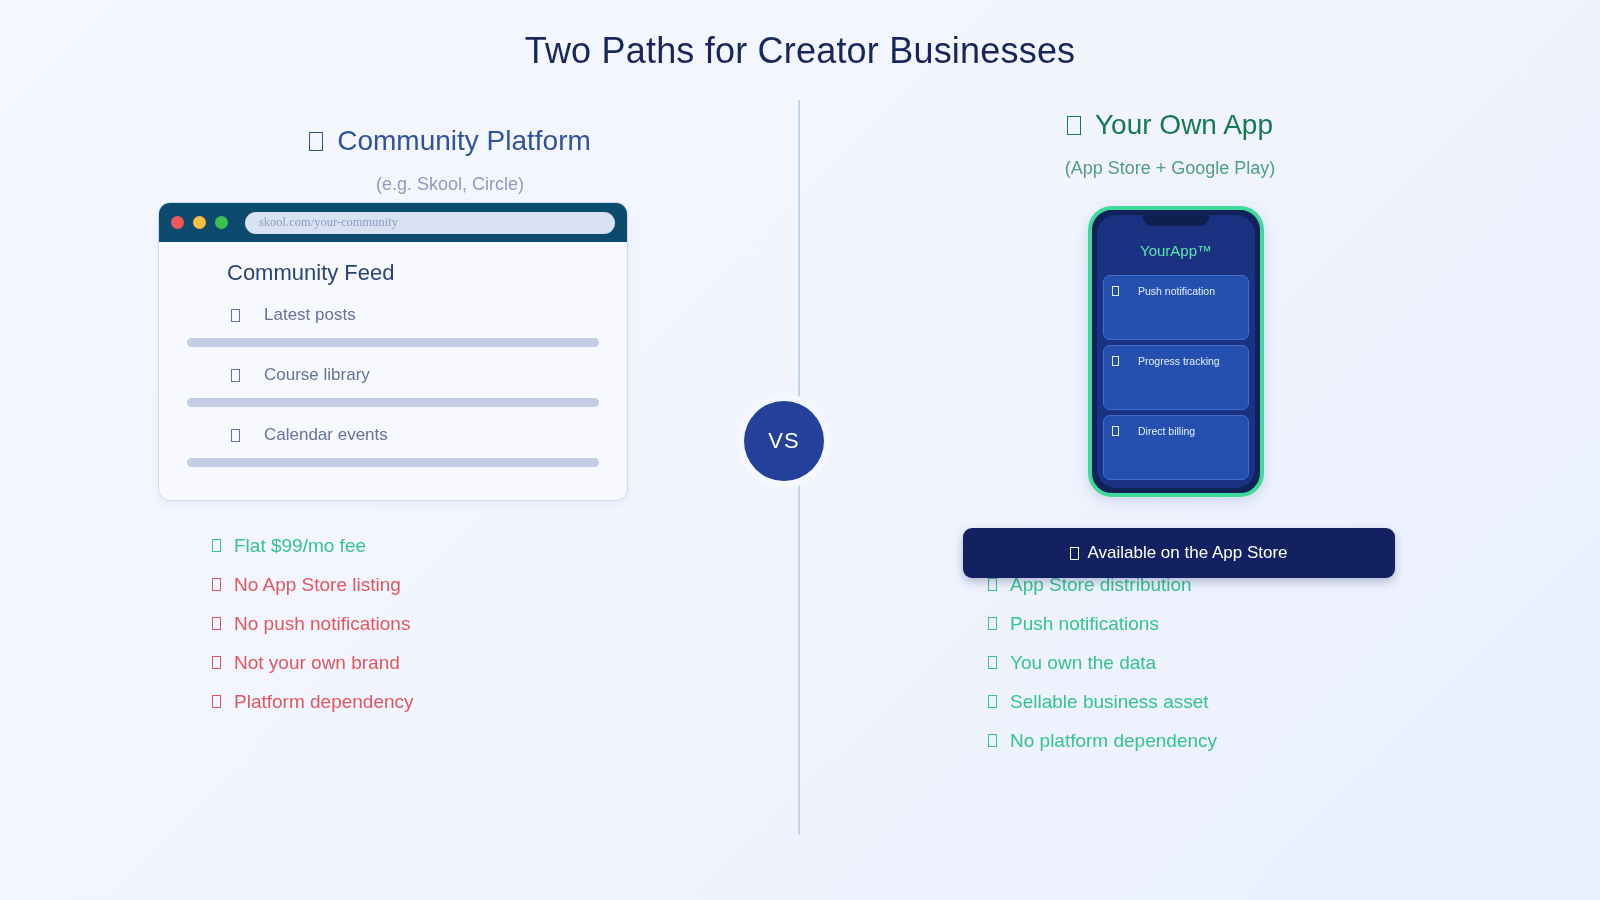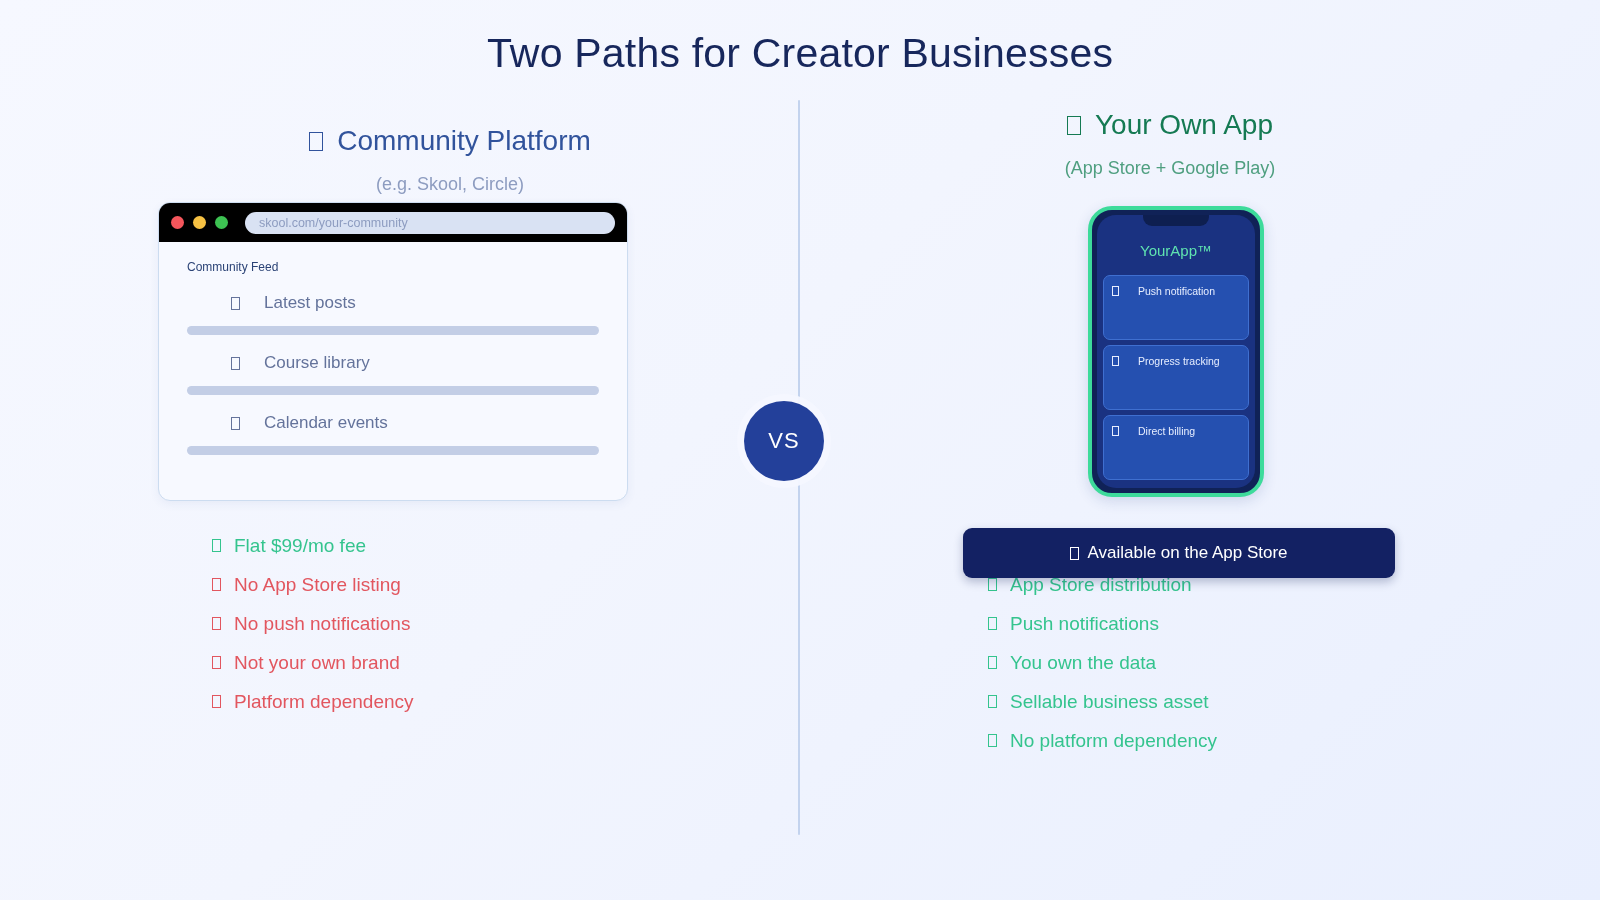--- a/index.html
+++ b/index.html
@@ -17,21 +17,21 @@
     color: #1b2a5e;
   }
 
   
   #page-title {
     position: absolute;
     top: 30px;
     left: 0;
     width: 1600px;
     text-align: center;
-    font-size: 41px;
+    font-size: 36px;
     font-weight: 400;
     color: #17275c;
     letter-spacing: 0.2px;
   }
 
   
   #center-divider {
     position: absolute;
     left: 798px;
     top: 100px;
@@ -99,46 +99,48 @@
     width: 470px;
     height: 299px;
     background: #f7f9ff;
     border: 1px solid #ccdcf0;
     border-radius: 12px;
     overflow: hidden;
     box-shadow: 0 3px 10px rgba(60,90,160,0.07);
   }
   #browser-chrome {
     height: 39px;
-    background: #000000;
+    background: #0c4a6e;
     display: flex;
     align-items: center;
     padding: 0 12px;
+    font-family: Liberation Serif, serif;
   }
   .traffic-light { width: 13px; height: 13px; border-radius: 50%; margin-right: 9px; }
   .tl-red    { background: #f4565c; }
   .tl-yellow { background: #f6c143; }
   .tl-green  { background: #3dc252; }
   #browser-url {
     margin-left: 8px;
     flex: 1;
     height: 22px;
     background: #d9e2f3;
     border-radius: 11px;
     font-size: 12.5px;
     color: #8d9cc0;
     display: flex;
     align-items: center;
     padding-left: 14px;
   }
   #browser-body { padding: 18px 28px 0 28px; }
   #feed-title {
-    font-size: 12px;
+    font-size: 22px;
     color: #2b4376;
     margin-bottom: 19px;
+    margin-left: 40px;
   }
   .feed-item { margin-bottom: 6px; }
   .feed-item-label {
     font-size: 17px;
     color: #64739b;
     display: flex;
     align-items: center;
     gap: 24px;
     margin-left: 44px;
   }

